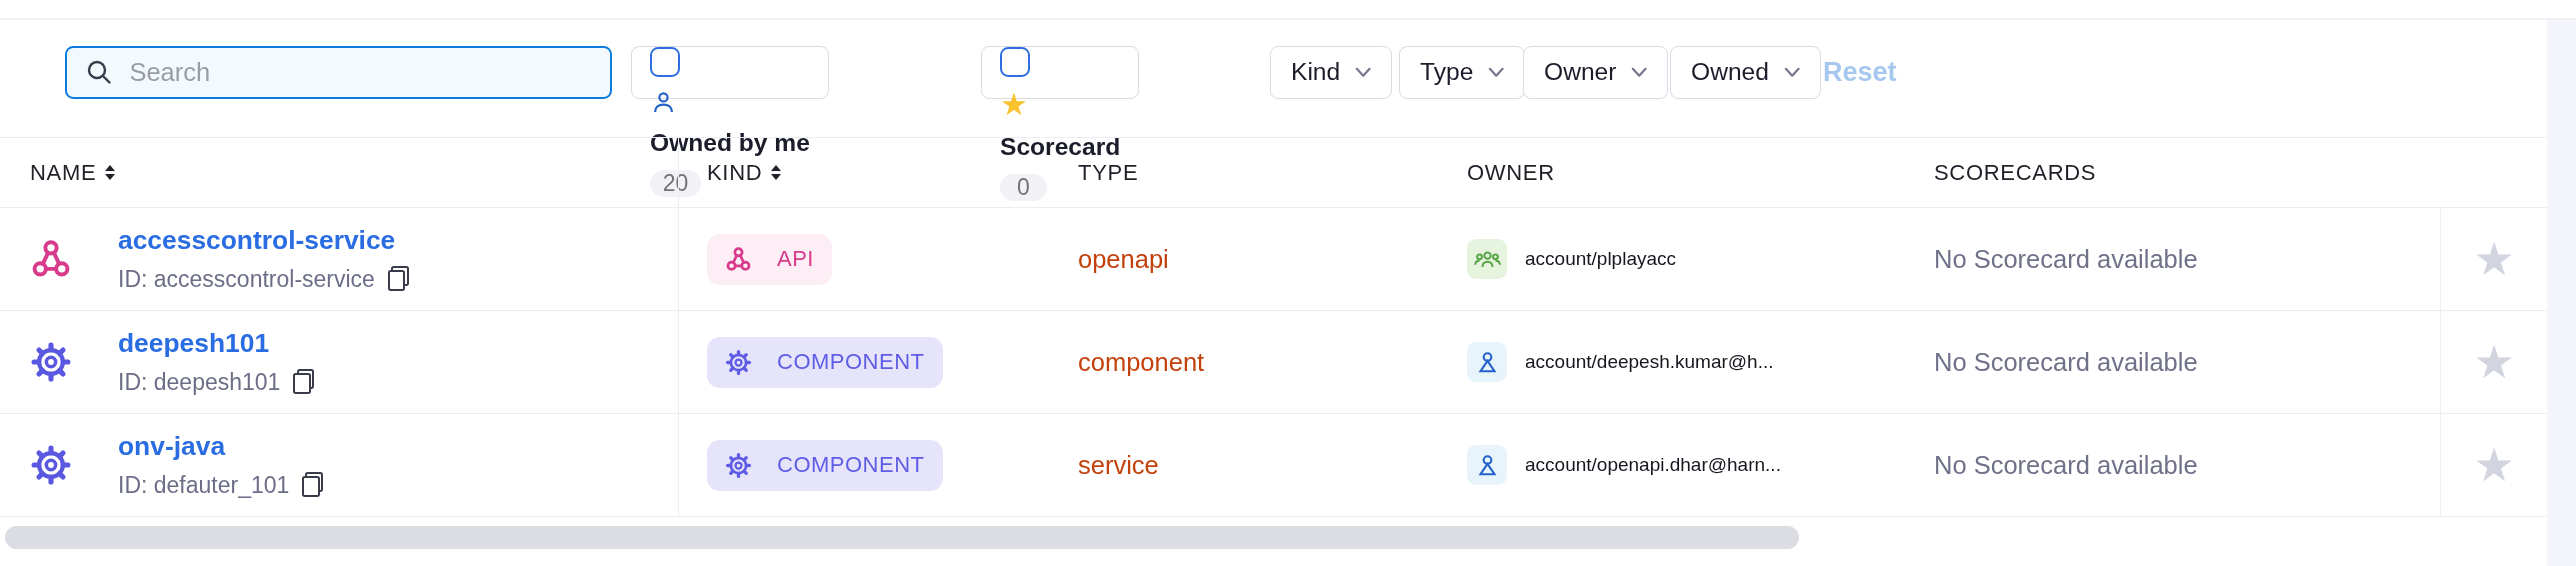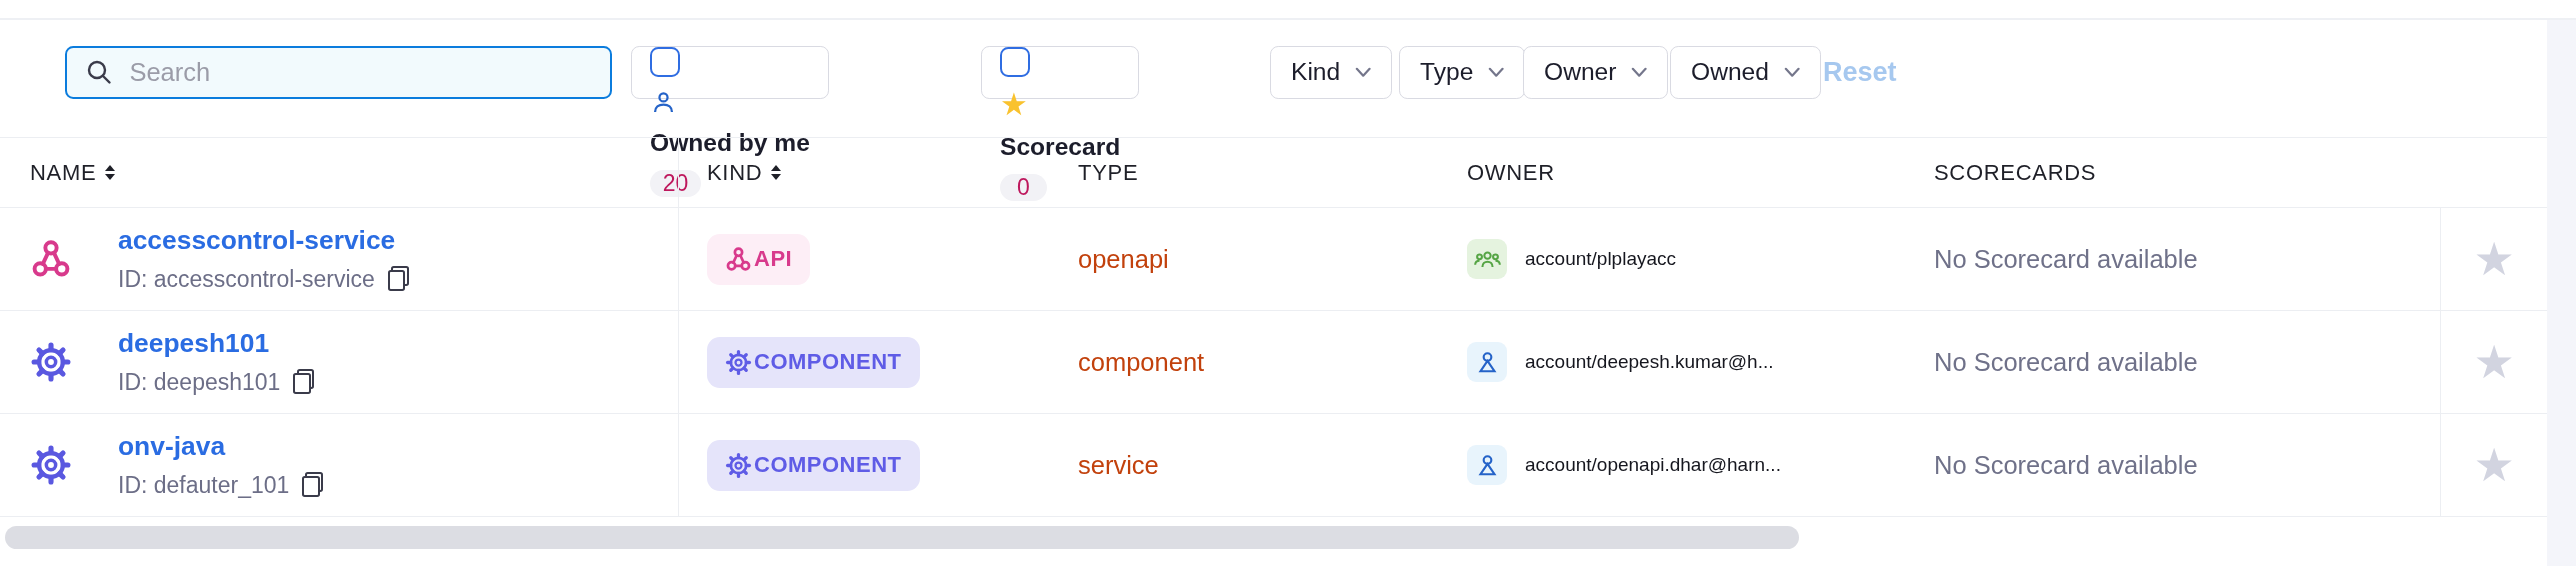--- a/index.html
+++ b/index.html
@@ -24,21 +24,21 @@
 
   .filter-chip { position:absolute; top:25.5px; height:53px; background:#fff;
                  border:1.8px solid #d9dae2; border-radius:8.2px; display:flex; align-items:flex-start;
                  gap:12.8px; padding:0 18px; cursor:pointer;flex-direction:column; }
   .chip-owned { left:611px; }
   .chip-fav   { left:961px; }
   .checkbox { width:30px; height:30px; border:2.7px solid #2f6de2; border-radius:8.2px; background:#fff; flex:none; }
   .chip-label { font-size:24.6px; font-weight:700; color:#1c1d2b; white-space:nowrap; }
   .count-pill { background:#f2f2f6; border-radius:911px; min-width:47px; height:36px;
                 display:flex; align-items:center; justify-content:center; padding:0 12.8px;
-                font-size:23px; color:#be185d; }
+                font-size:23px; color:#737373; }
   .star-gold { color:#f9c22e; font-size:31px; line-height:1; }
 
   .dropdown { position:absolute; top:25.5px; height:53px; background:#fff; border:1.8px solid #d9dae2;
               border-radius:8.2px; display:flex; align-items:center; gap:14.6px; padding:0 20px;
               font-size:24.6px; font-weight:500; color:#1c1d2b; cursor:pointer; }
   .dd-kind  { left:1250px; } .dd-type { left:1379px; } .dd-owner { left:1503px; } .dd-tags { left:1650px; }
 
   .reset-link { position:absolute; left:1803px; top:25.5px; height:53px; display:flex; align-items:center;
                 font-size:27px; font-weight:700; color:#a6c8ef; cursor:pointer; }
 
@@ -63,22 +63,22 @@
   .name-stack { display:flex; flex-direction:column; gap:10px; }
   .name-link { font-size:26.4px; font-weight:700; color:#2a6ce2; cursor:pointer; }
   .id-line { display:flex; gap:12.8px; font-size:23px; color:#6c6e87; }
 
   .copy-icon { position:relative; width:21px; height:24.6px; display:inline-block; cursor:pointer; }
   .copy-icon::before { content:""; position:absolute; top:0; right:0; width:13.7px; height:16.4px;
                        border:2.3px solid #3a3b4a; border-radius:2.7px; }
   .copy-icon::after  { content:""; position:absolute; bottom:0; left:0; width:13.7px; height:16.4px;
                        border:2.3px solid #3a3b4a; border-radius:2.7px; background:#fff; }
 
-  .kind-badge { display:flex; align-items:center; gap:2px; height:51px; border-radius:12.8px;
-                padding:0 18px; font-size:22px; font-weight:700; letter-spacing:0.5px; }
+  .kind-badge { display:flex; align-items:center; gap:25px; height:51px; border-radius:12.8px;
+                padding:0 18px; font-size:22px; font-weight:400; letter-spacing:0.5px; }
   .kind-api { background:#fdeef6; color:#d83a8c; }
   .kind-component { background:#e5e4fa; color:#5f5ce6; }
 
   .type-text { font-size:25.5px; color:#c2410c; }
 
   .owner-wrap { display:flex; align-items:center; gap:18px; }
   .owner-avatar { width:40px; height:40px; border-radius:9px; display:flex; align-items:center; justify-content:center; flex:none; }
   .owner-group { background:#e5f3df; }
   .owner-user  { background:#e8f4fc; }
   .owner-text { font-size:19px; color:#16171f; white-space:nowrap; }

